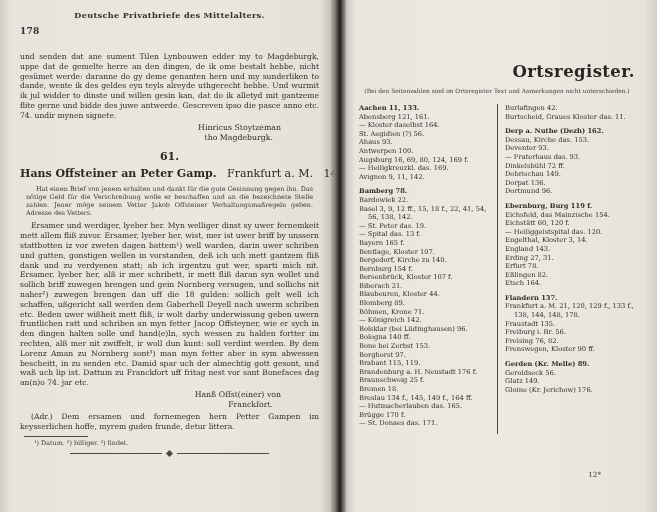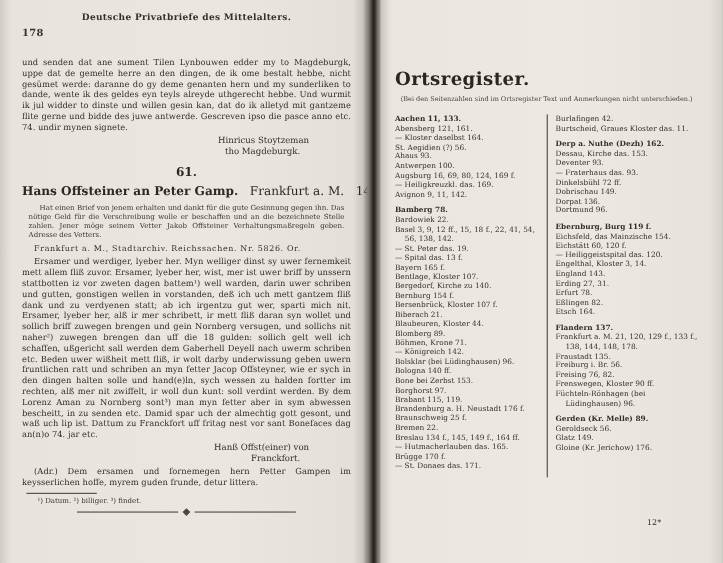--- a/index.html
+++ b/index.html
@@ -32,21 +32,21 @@
   .summary{margin:0 6px 4px 6px;font-size:6.4px;line-height:8.2px;text-align:justify;
      text-indent:10px;color:#3b362e;}
   .source{margin:0 0 3px 0;font-size:7.2px;letter-spacing:.6px;text-indent:11px;color:#332e27;}
   .fn-rule{width:64px;border-top:1px solid #4c463e;margin:4px 0 2px 4px;}
   .footnotes{margin:0 0 3px 14px;font-size:6.4px;color:#3b362e;}
   .ornament{display:flex;align-items:center;justify-content:center;margin-top:4px;}
   .orn-line{width:92px;border-top:1px solid #4c463e;}
   .orn-diamond{width:5px;height:5px;background:#4c463e;transform:rotate(45deg);margin:0 5px;}
 
   
-  .reg-title{margin:56px 0 7px 0;text-align:left;font-size:16.5px;font-weight:bold;
+  .reg-title{margin:56px 0 7px 0;text-align:right;font-size:16.5px;font-weight:bold;
      letter-spacing:.4px;color:#2b2620;}
   .reg-subtitle{margin:0 0 10px 0;text-align:center;font-size:5.9px;color:#45403a;}
   .reg-cols{display:flex;align-items:stretch;}
   .reg-col{width:50%;}
   .reg-col.c1{padding-right:6px;}
   .reg-col.c2{border-left:1px solid #4c463e;padding-left:7px;}
   .reg-group{margin-bottom:6px;}
   .reg-entry{font-size:6.7px;line-height:8.6px;color:#332e27;
      padding-left:9px;text-indent:-9px;}
   .reg-entry.lead{font-weight:bold;}
@@ -74,21 +74,20 @@
     <div class="letter-no">61.</div>
 
     <div class="letter-head">
       <span class="lh-name">Hans Offsteiner an Peter Gamp.</span>
       <span class="lh-place">Frankfurt a. M.</span>
       <span class="lh-date">1474 Juni 3.</span>
     </div>
 
     <p class="summary">Hat einen Brief von jenem erhalten und dankt für die gute Gesinnung gegen ihn. Das nötige Geld für die Verschreibung wolle er beschaffen und an die bezeichnete Stelle zahlen. Jener möge seinem Vetter Jakob Offsteiner Verhaltungsmaßregeln geben. Adresse des Vetters.</p>
 
-    <p class="source">Frankfurt a. M., Stadtarchiv. Reichssachen. Nr. 5826. Or.</p>
 
     <p class="body-text">Ersamer und werdiger, lyeber her. Myn welliger dinst sy uwer fernemkeit mett allem fliß zuvor. Ersamer, lyeber her, wist, mer ist uwer briff by unssern stattbotten iz vor zweten dagen battem¹) well warden, darin uwer schriben und gutten, gonstigen wellen in vorstanden, deß ich uch mett gantzem fliß dank und zu verdyenen statt; ab ich irgentzu gut wer, sparti mich nit. Ersamer, lyeber her, alß ir mer schribett, ir mett fliß daran syn wollet und sollich briff zuwegen brengen und gein Nornberg versugen, und sollichs nit naher²) zuwegen brengen dan uff die 18 gulden: sollich gelt well ich schaffen, ußgericht sall werden dem Gaberhell Deyell nach uwerm schriben etc. Beden uwer wißheit mett fliß, ir wolt darby underwissung geben uwern fruntlichen ratt und schriben an myn fetter Jacop Offsteyner, wie er sych in den dingen halten solle und hand(e)ln, sych wessen zu halden fortter im rechten, alß mer nit zwiffelt, ir woll dun kunt: soll verdint werden. By dem Lorenz Aman zu Nornberg sont³) man myn fetter aber in sym abwessen bescheitt, in zu senden etc. Damid spar uch der almechtig gott gesont, und waß uch lip ist. Dattum zu Franckfort uff fritag nest vor sant Bonefaces dag an(n)o 74. jar etc.</p>
 
     <div class="sig">
       <div class="l1">Hanß Offst(einer) von</div>
       <div class="l2">Franckfort.</div>
     </div>
 
     <p class="body-text">(Adr.) Dem ersamen und fornemegen hern Petter Gampen im keysserlichen hoffe, myrem guden frunde, detur littera.</p>
 
@@ -137,21 +136,21 @@
             <div class="reg-entry">Blomberg 89.</div>
             <div class="reg-entry">Böhmen, Krone 71.</div>
             <div class="reg-entry">— Königreich 142.</div>
             <div class="reg-entry">Bolsklar (bei Lüdinghausen) 96.</div>
             <div class="reg-entry">Bologna 140 ff.</div>
             <div class="reg-entry">Bone bei Zerbst 153.</div>
             <div class="reg-entry">Borghorst 97.</div>
             <div class="reg-entry">Brabant 115, 119.</div>
             <div class="reg-entry">Brandenburg a. H. Neustadt 176 f.</div>
             <div class="reg-entry">Braunschweig 25 f.</div>
-            <div class="reg-entry">Bremen 22.</div>
+            <div class="reg-entry">Bremen 18.</div>
             <div class="reg-entry">Breslau 134 f., 145, 149 f., 164 ff.</div>
             <div class="reg-entry">— Hutmacherlauben das. 165.</div>
             <div class="reg-entry">Brügge 170 f.</div>
             <div class="reg-entry">— St. Donaes das. 171.</div>
           </div>
         </div>
       <div class="reg-col c2" id="reg-col-2">
           <div class="reg-group">
             <div class="reg-entry">Burlafingen 42.</div>
             <div class="reg-entry">Burtscheid, Graues Kloster das. 11.</div>
@@ -178,21 +177,20 @@
             <div class="reg-entry">Eßlingen 82.</div>
             <div class="reg-entry">Etsch 164.</div>
           </div>
           <div class="reg-group">
             <div class="reg-entry lead">Flandern 137.</div>
             <div class="reg-entry">Frankfurt a. M. 21, 120, 129 f., 133 f., 138, 144, 148, 178.</div>
             <div class="reg-entry">Fraustadt 135.</div>
             <div class="reg-entry">Freiburg i. Br. 56.</div>
             <div class="reg-entry">Freising 76, 82.</div>
             <div class="reg-entry">Frenswegen, Kloster 90 ff.</div>
-            <div class="reg-entry">Füchteln-Rönhagen (bei Lüdinghausen) 96.</div>
           </div>
           <div class="reg-group">
             <div class="reg-entry lead">Gerden (Kr. Melle) 89.</div>
             <div class="reg-entry">Geroldseck 56.</div>
             <div class="reg-entry">Glatz 149.</div>
             <div class="reg-entry">Gloine (Kr. Jerichow) 176.</div>
           </div>
         </div>
     </div>
 

